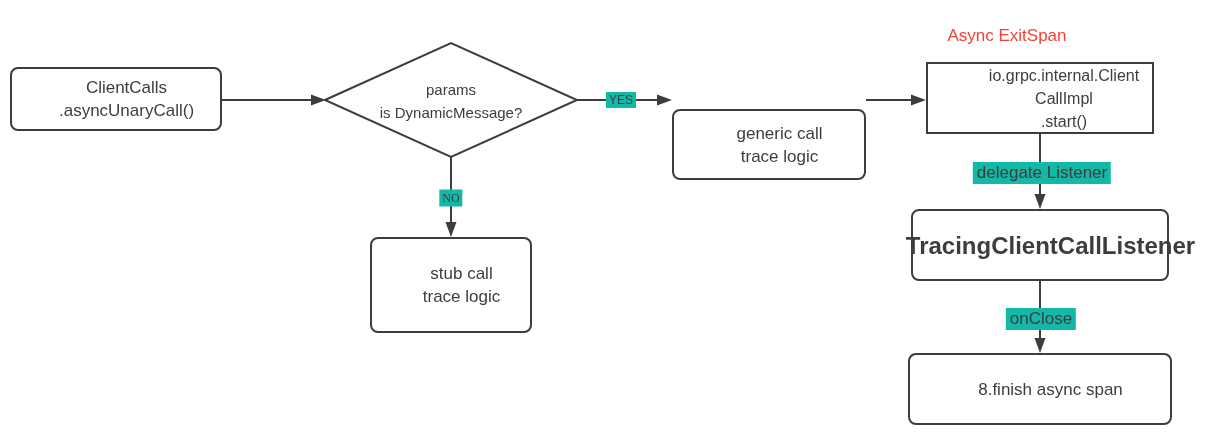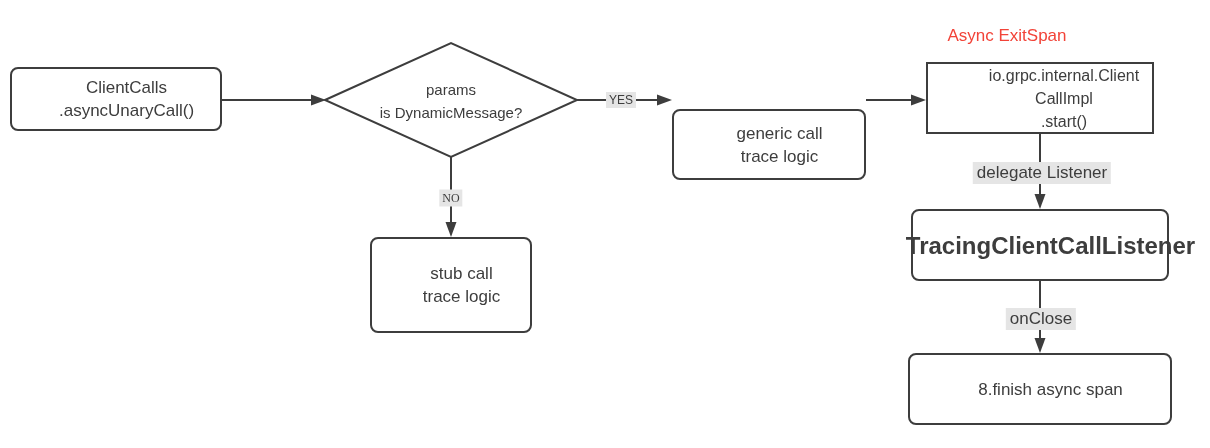--- a/index.html
+++ b/index.html
@@ -42,21 +42,21 @@
     flex-direction: column;
     align-items: center;
     text-align: center;
     font-size: 15px;
     line-height: 23px;
     white-space: nowrap;
   }
   .edge-label {
     position: absolute;
     transform: translate(-50%, -50%);
-    background: #e5e5e5;
+    background: #14b8a6;
     padding: 1px 4px;
     font-size: 17px;
     white-space: nowrap;
   }
   .edge-label.small { font-size: 12px; padding: 1px 3px; }
   .red-label {
     position: absolute;
     transform: translate(-50%, -50%);
     color: #f24338;
     font-size: 17px;

